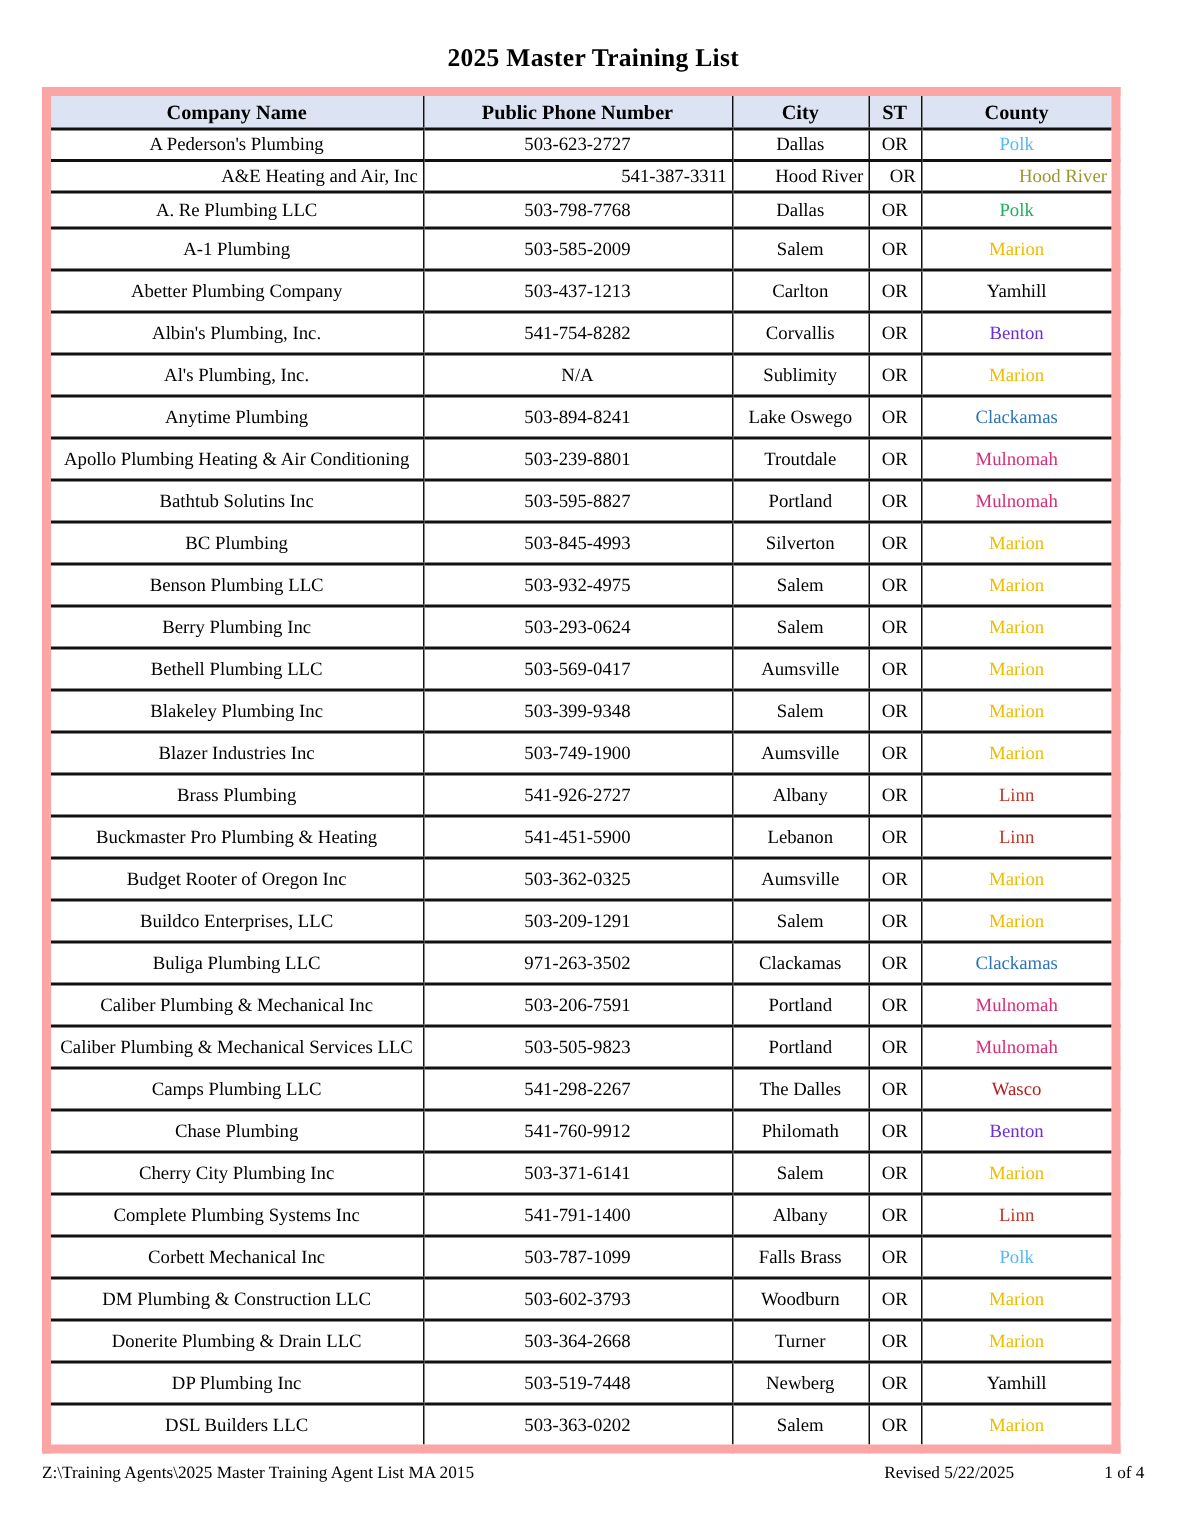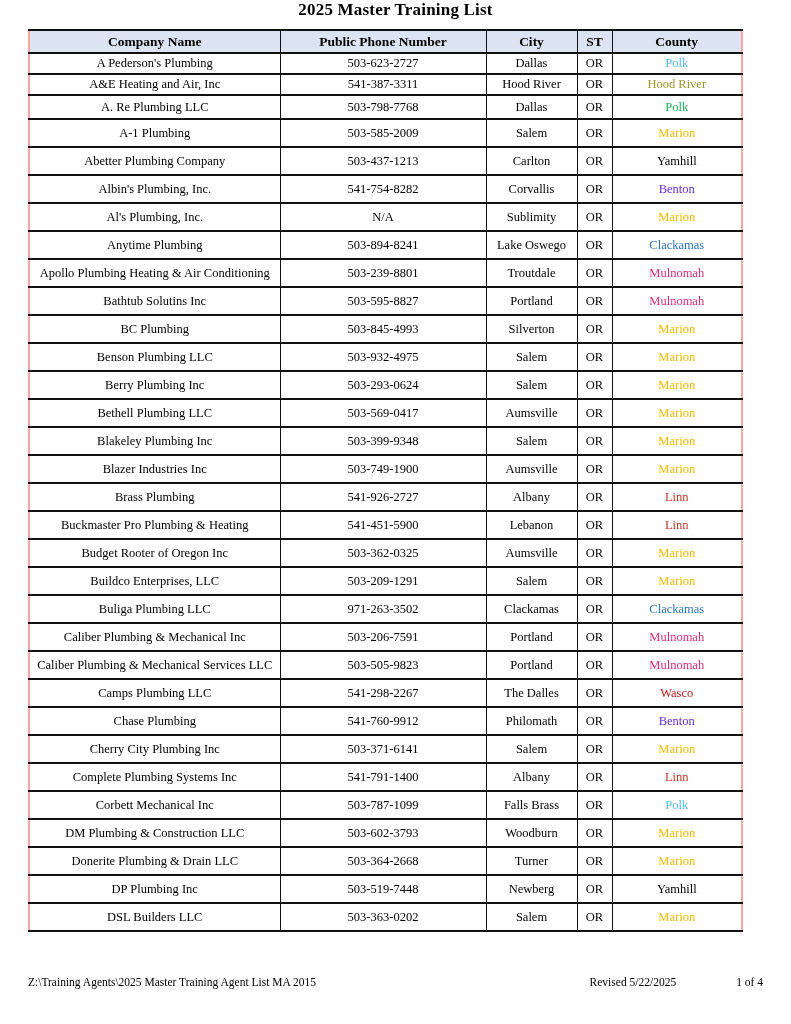--- a/index.html
+++ b/index.html
@@ -11,31 +11,32 @@
     position: relative;
     width: 791px;
     height: 1024px;
     background: #ffffff;
     font-family: "Liberation Serif", "DejaVu Serif", serif;
     color: #000000;
     overflow: hidden;
   }
   .doc-title {
     margin: 0;
+    padding-top: 29px;
     text-align: center;
     font-size: 17px;
     font-weight: bold;
     letter-spacing: 0.2px;
   }
   table.training-table {
     border-collapse: collapse;
     table-layout: fixed;
     margin: 9px 0 12px 28px;
     width: 713px;
-    border: 2px solid #fca5a5;
+    border: 6px solid #fca5a5;
   }
   table.training-table th,
   table.training-table td {
     border-left: 1px solid #111111;
     border-right: 1px solid #111111;
     border-top: 2px solid #111111;
     border-bottom: 2px solid #111111;
     text-align: center;
     vertical-align: middle;
     padding: 1px 3px;
@@ -46,21 +47,21 @@
     background: #dce4f3;
     font-size: 13.5px;
     font-weight: bold;
     height: 19px;
   }
   table.training-table td {
     font-size: 12.5px;
     height: 24px;
   }
   tbody tr:nth-child(1) td { height: 17px; }
-  tbody tr:nth-child(2) td { height: 17px; }
+  tbody tr:nth-child(2) td { height: 17px; text-align: right; }
   tbody tr:nth-child(3) td { height: 20px; }
   col.c-company { width: 251px; }
   col.c-phone   { width: 206px; }
   col.c-city    { width: 91px; }
   col.c-st      { width: 35px; }
   col.c-county  { width: 130px; }
   .footer {
     position: absolute;
     left: 28px;
     right: 28px;

